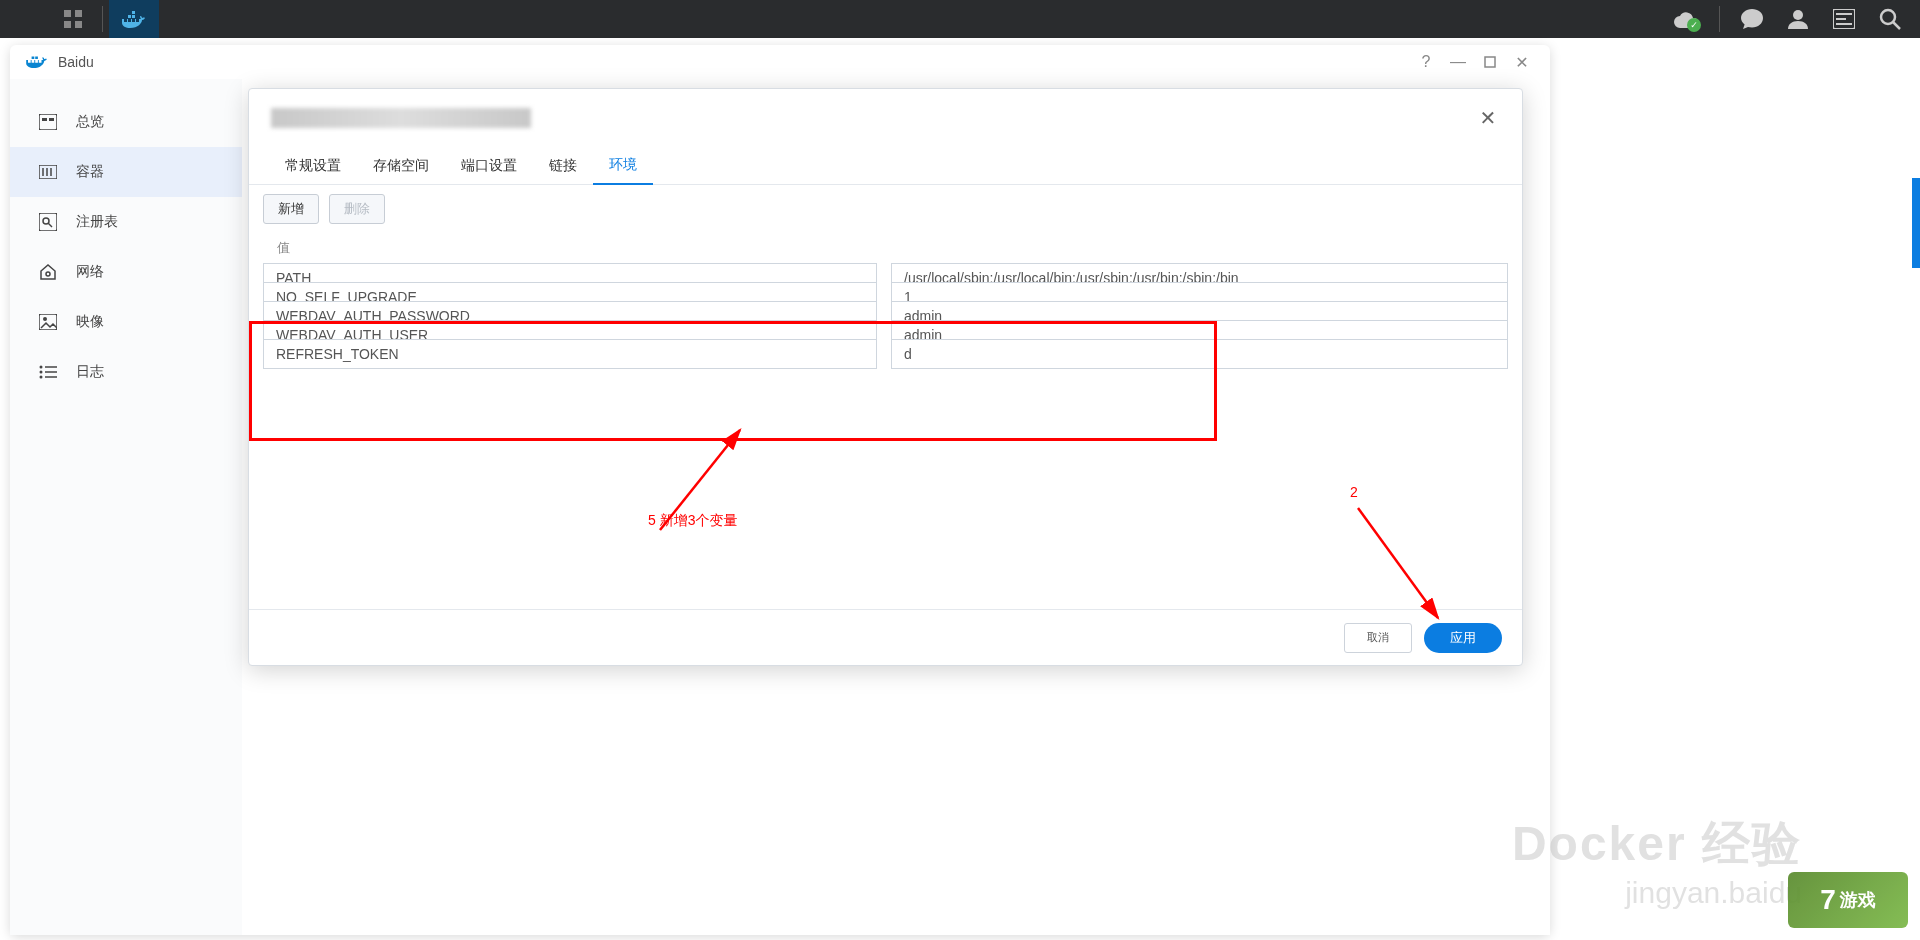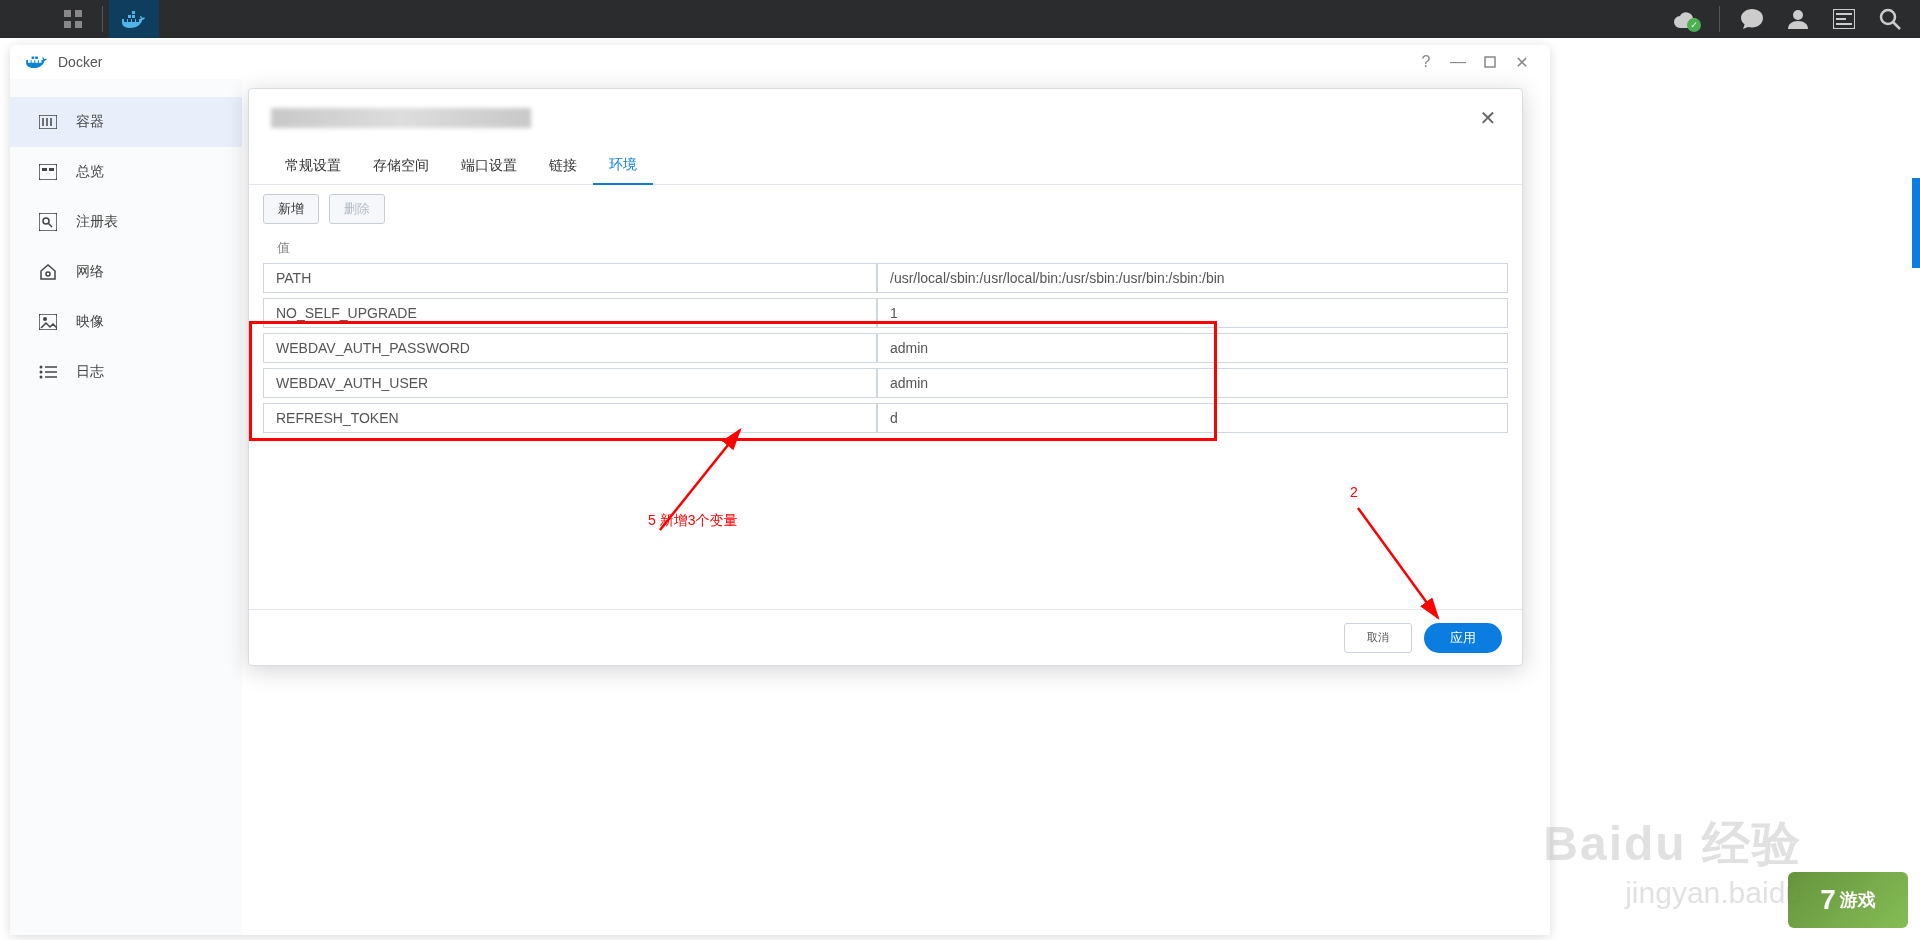--- a/index.html
+++ b/index.html
@@ -41,21 +41,21 @@
 
 .toolbar { height: 48px; display: flex; align-items: center; padding: 0 14px; gap: 10px; }
 .tb-btn { height: 30px; padding: 0 14px; border: 1px solid #c7cdd5; background: #f5f7fa; border-radius: 3px; font-size: 13px; color: #333; cursor: pointer; display: flex; align-items: center; }
 .tb-btn.disabled { color: #b6bcc4; }
 
 .table-head { height: 30px; display: flex; align-items: center; padding: 0 14px; color: #888; font-size: 13px; }
 .th-var { width: 626px; padding-left: 14px; }
 .th-val { flex: 1; padding-left: 14px; }
 
 .rows { padding: 0 14px; position: relative; }
-.row { height: 19px; display: flex; margin-bottom: 16px; }
+.row { height: 19px; display: flex; gap: 14px; margin-bottom: 0; }
 .row input { height: 30px; border: 1px solid #cfd6de; padding: 0 12px; font-size: 14px; color: #555; background: #fff; }
 .row .c-var { width: 614px; }
 .row .c-val { flex: 1; }
 .row .c-val.blur-val { position: relative; }
 .row .c-val.blur-val::after { content: ""; position: absolute; left: 24px; top: 3px; width: 240px; height: 24px; background: linear-gradient(90deg,#ccc,#ddd,#ccc); filter: blur(3px); }
 
 .red-box { position: absolute; border: 3px solid #ff0000; pointer-events: none; }
 
 .modal-foot { margin-top: auto; height: 56px; display: flex; align-items: center; justify-content: flex-end; padding: 0 20px; gap: 12px; border-top: 1px solid #e4e8ed; }
 .btn-cancel { height: 30px; padding: 0 22px; border: 1px solid #cdd3db; background: #fff; border-radius: 3px; font-size: 11px; color: #555; cursor: pointer; }
@@ -128,52 +128,52 @@
   </div>
 </div>
 
 <div class="window">
   <div class="window-header">
     <span class="whale">
       <svg width="22" height="18" viewBox="0 0 24 20">
           <path d="M2 10h3v3H2zM6 10h3v3H6zM10 10h3v3h-3zM6 6h3v3H6zM10 6h3v3h-3zM14 10h3v3h-3zM0 14c0 3 4 5 8 5 8 0 12-5 12-8 2 0 3-2 3-2-1-1-3 0-3 0 0-2-2-2-2-2 0 2 1 3 1 3H0z" fill="#0a85d1"></path>
         </svg>
     </span>
-    <span class="title">Docker</span>
+    <span class="title">Baidu</span>
     <span class="wbtn">?</span>
     <span class="wbtn">—</span>
     <span class="wbtn">
         <svg width="12" height="12" viewBox="0 0 12 12">
           <rect x="1" y="1" width="10" height="10" fill="none" stroke="#888" stroke-width="1.5"></rect>
         </svg>
       </span>
     <span class="wbtn">✕</span>
   </div>
   <div class="window-body">
     <div class="sidebar">
+      <div class="side-item">
+        <span class="si-icon">
+            <svg width="18" height="16" viewBox="0 0 18 16">
+              <rect x="0" y="0" width="18" height="16" rx="2" fill="none" stroke="#444" stroke-width="1.5"></rect>
+              <rect x="3" y="4" width="5" height="3" fill="#444"></rect>
+              <rect x="10" y="4" width="5" height="3" fill="#444"></rect>
+            </svg>
+          </span>
+        <span>总览</span>
+      </div>
       <div class="side-item active">
         <span class="si-icon">
             <svg width="18" height="14" viewBox="0 0 18 14">
               <rect x="0" y="0" width="18" height="14" rx="1" fill="none" stroke="#444" stroke-width="1.5"></rect>
               <line x1="4" y1="3" x2="4" y2="11" stroke="#444" stroke-width="1.5"></line>
               <line x1="8" y1="3" x2="8" y2="11" stroke="#444" stroke-width="1.5"></line>
               <line x1="12" y1="3" x2="12" y2="11" stroke="#444" stroke-width="1.5"></line>
             </svg>
           </span>
         <span>容器</span>
-      </div>
-      <div class="side-item">
-        <span class="si-icon">
-            <svg width="18" height="16" viewBox="0 0 18 16">
-              <rect x="0" y="0" width="18" height="16" rx="2" fill="none" stroke="#444" stroke-width="1.5"></rect>
-              <rect x="3" y="4" width="5" height="3" fill="#444"></rect>
-              <rect x="10" y="4" width="5" height="3" fill="#444"></rect>
-            </svg>
-          </span>
-        <span>总览</span>
       </div>
       <div class="side-item">
         <span class="si-icon">
             <svg width="18" height="18" viewBox="0 0 18 18">
               <rect x="0" y="0" width="18" height="18" rx="2" fill="none" stroke="#444" stroke-width="1.5"></rect>
               <circle cx="7" cy="8" r="3" fill="none" stroke="#444" stroke-width="1.5"></circle>
               <line x1="9" y1="10" x2="13" y2="14" stroke="#444" stroke-width="1.5"></line>
             </svg>
           </span>
         <span>注册表</span>
@@ -280,20 +280,20 @@
         <path d="M0,0 L9,3 L0,6 z" fill="#ff0000"></path>
       </marker>
     </defs>
   <line x1="10" y1="8" x2="90" y2="118" stroke="#ff0000" stroke-width="2.5" marker-end="url(#ah2)"></line>
 </svg>
 <div class="annot" style="left:1350px; top:484px;">2</div>
 
 <div class="right-strip"></div>
 
 <div class="watermark">
-  <div class="wm1">Baidu 经验</div>
+  <div class="wm1">Docker 经验</div>
   <div class="wm2">jingyan.baidu</div>
 </div>
 
 <div class="logo7">
   <span class="seven">7</span>
   <span>游戏</span>
 </div>
 
 </body></html>

